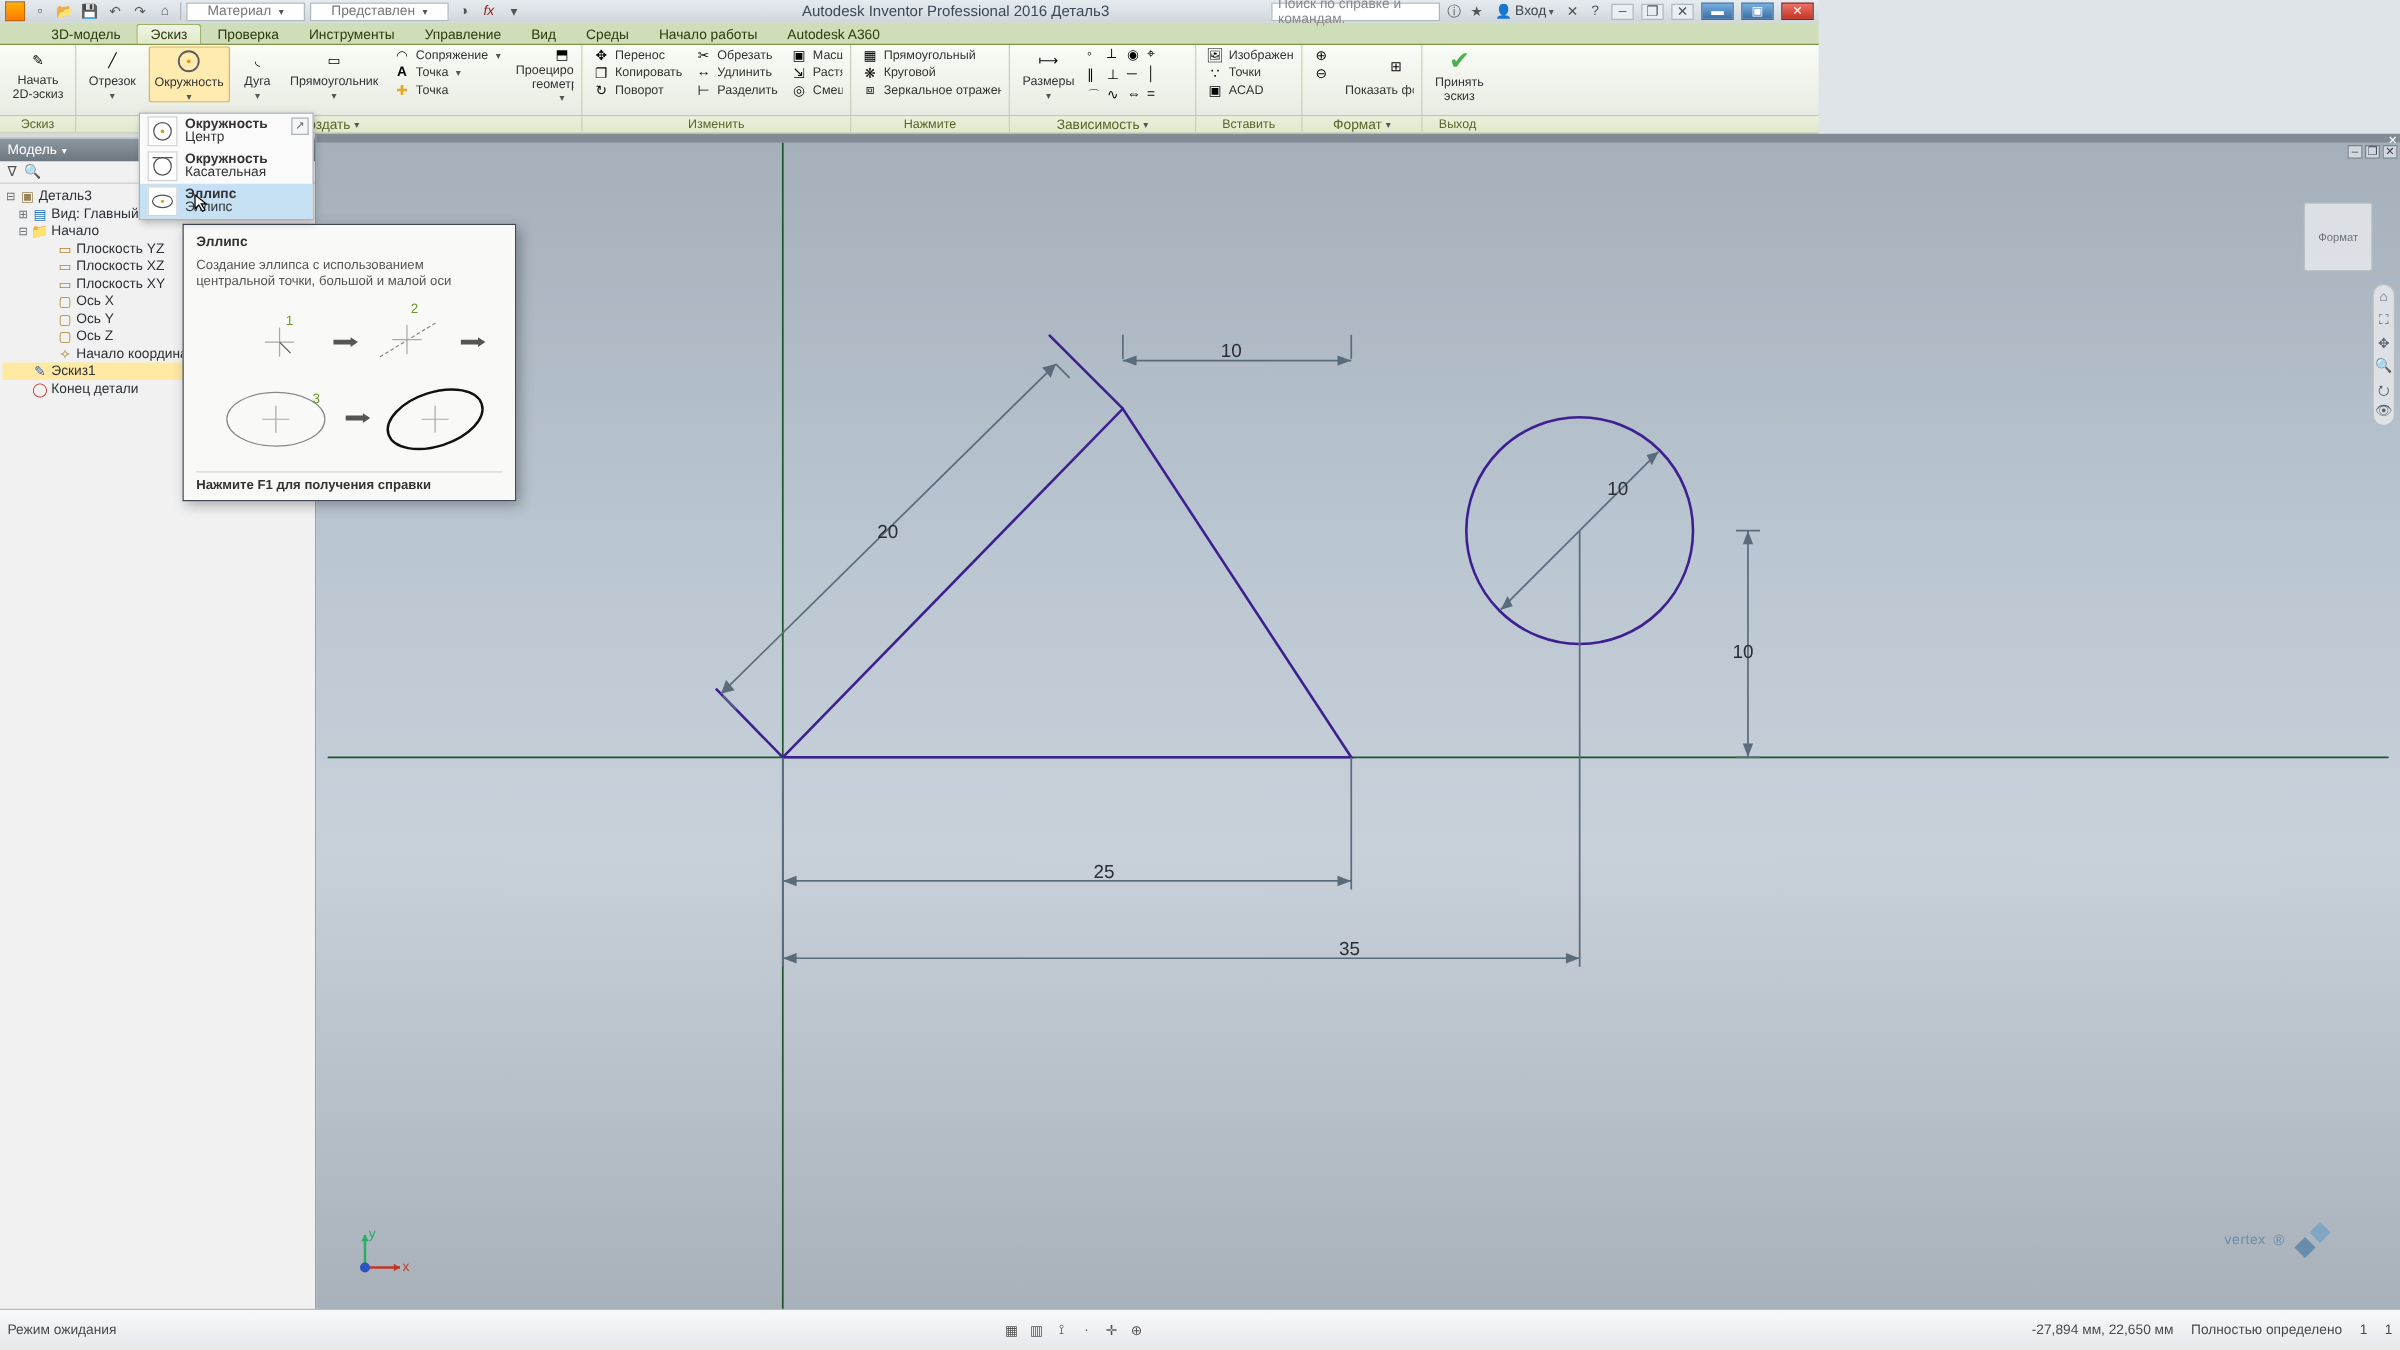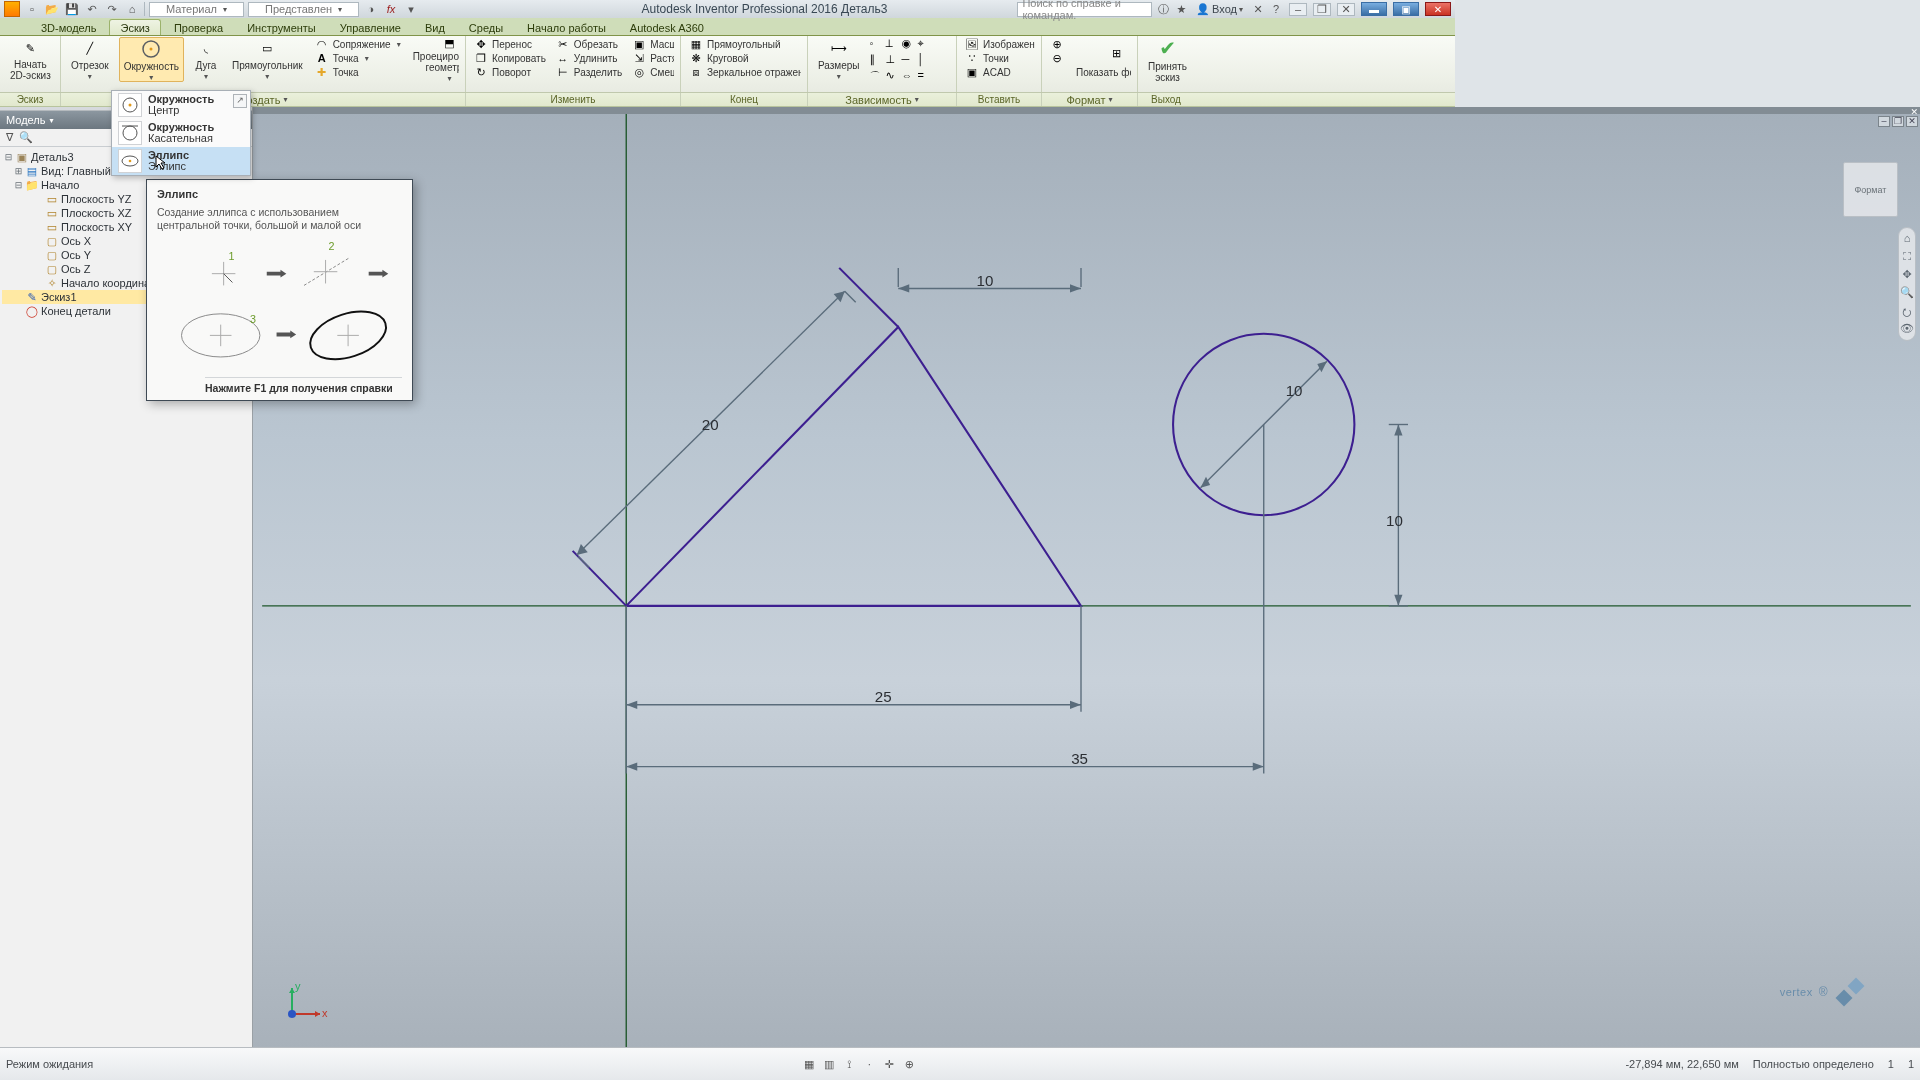--- a/index.html
+++ b/index.html
@@ -79,21 +79,21 @@
 .circle-dropdown .opt.sel { background:#c6e0f4; }
 .circle-dropdown .opt .ico-c { width:24px; height:24px; border:1px solid #d0d2d5; background:#fff; display:flex; align-items:center; justify-content:center; }
 .circle-dropdown .opt .txt { line-height:11px; font-size:11px; color:#333; }
 .circle-dropdown .launch { position:absolute; right:3px; top:3px; width:14px; height:14px; border:1px solid #aeb3b8; background:#f5f6f7; font-size:9px; text-align:center; color:#666; }
 
 
 .tooltip-panel { position:absolute; left:146px; top:179px; width:267px; background:#f9f9f8; border:1px solid #3f4a55; box-shadow:3px 3px 10px rgba(0,0,0,0.3); z-index:49; padding:8px 10px 6px; }
 .tooltip-panel .title { font-weight:bold; font-size:11px; color:#333; margin-bottom:6px; }
 .tooltip-panel .body { font-size:10.5px; color:#555; line-height:13px; }
 .tooltip-panel .diagram { height:135px; margin:6px 0 4px; display:flex; align-items:center; justify-content:center; }
-.tooltip-panel .footer { font-size:10.5px; color:#333; border-top:1px solid #d3d6d9; padding-top:4px; font-weight:bold;margin-left:48px; }
+.tooltip-panel .footer { font-size:10.5px; color:#333; border-top:1px solid #d3d6d9; padding-top:4px; font-weight:bold; }
 
 
 .view-cube { position:absolute; right:22px; top:55px; width:55px; height:55px; background:rgba(229,232,235,0.85); border:1px solid #b9bfc5; border-radius:2px; display:flex; align-items:center; justify-content:center; color:#6a7278; font-size:9px; }
 .nav-bar { position:absolute; right:4px; top:120px; width:18px; background:rgba(229,232,235,0.85); border:1px solid #b9bfc5; border-radius:9px; padding:4px 0; display:flex; flex-direction:column; align-items:center; gap:4px; }
 .nav-bar span { width:14px; height:14px; color:#5c6670; font-size:11px; text-align:center; }
 
 
 .statusbar { position:absolute; left:0; right:0; bottom:0; height:18px; background:linear-gradient(#f8f9fa,#e5e8eb); border-top:1px solid #b7bcc1; display:flex; align-items:center; padding:16px 6px; font-size:10.5px; color:#474b4f; }
 .statusbar .cluster-l { flex:0 0 auto; }
 .statusbar .cluster-c { flex:1; display:flex; justify-content:center; gap:6px; color:#555; }
@@ -363,21 +363,21 @@
   </div>
 </div>
 
 <div class="panel-labels">
   <div class="plabel" style="width:61px">Эскиз</div>
   <div class="plabel" style="width:405px">
       <span>Создать</span> 
       <span class="chev-small">▾</span>
     </div>
   <div class="plabel" style="width:215px">Изменить</div>
-  <div class="plabel" style="width:127px">Конец</div>
+  <div class="plabel" style="width:127px">Нажмите</div>
   <div class="plabel" style="width:149px">
       <span>Зависимость</span> 
       <span class="chev-small">▾</span>
     </div>
   <div class="plabel" style="width:85px">Вставить</div>
   <div class="plabel" style="width:96px">
       <span>Формат</span> 
       <span class="chev-small">▾</span>
     </div>
   <div class="plabel" style="width:56px;border-right:none">Выход</div>

